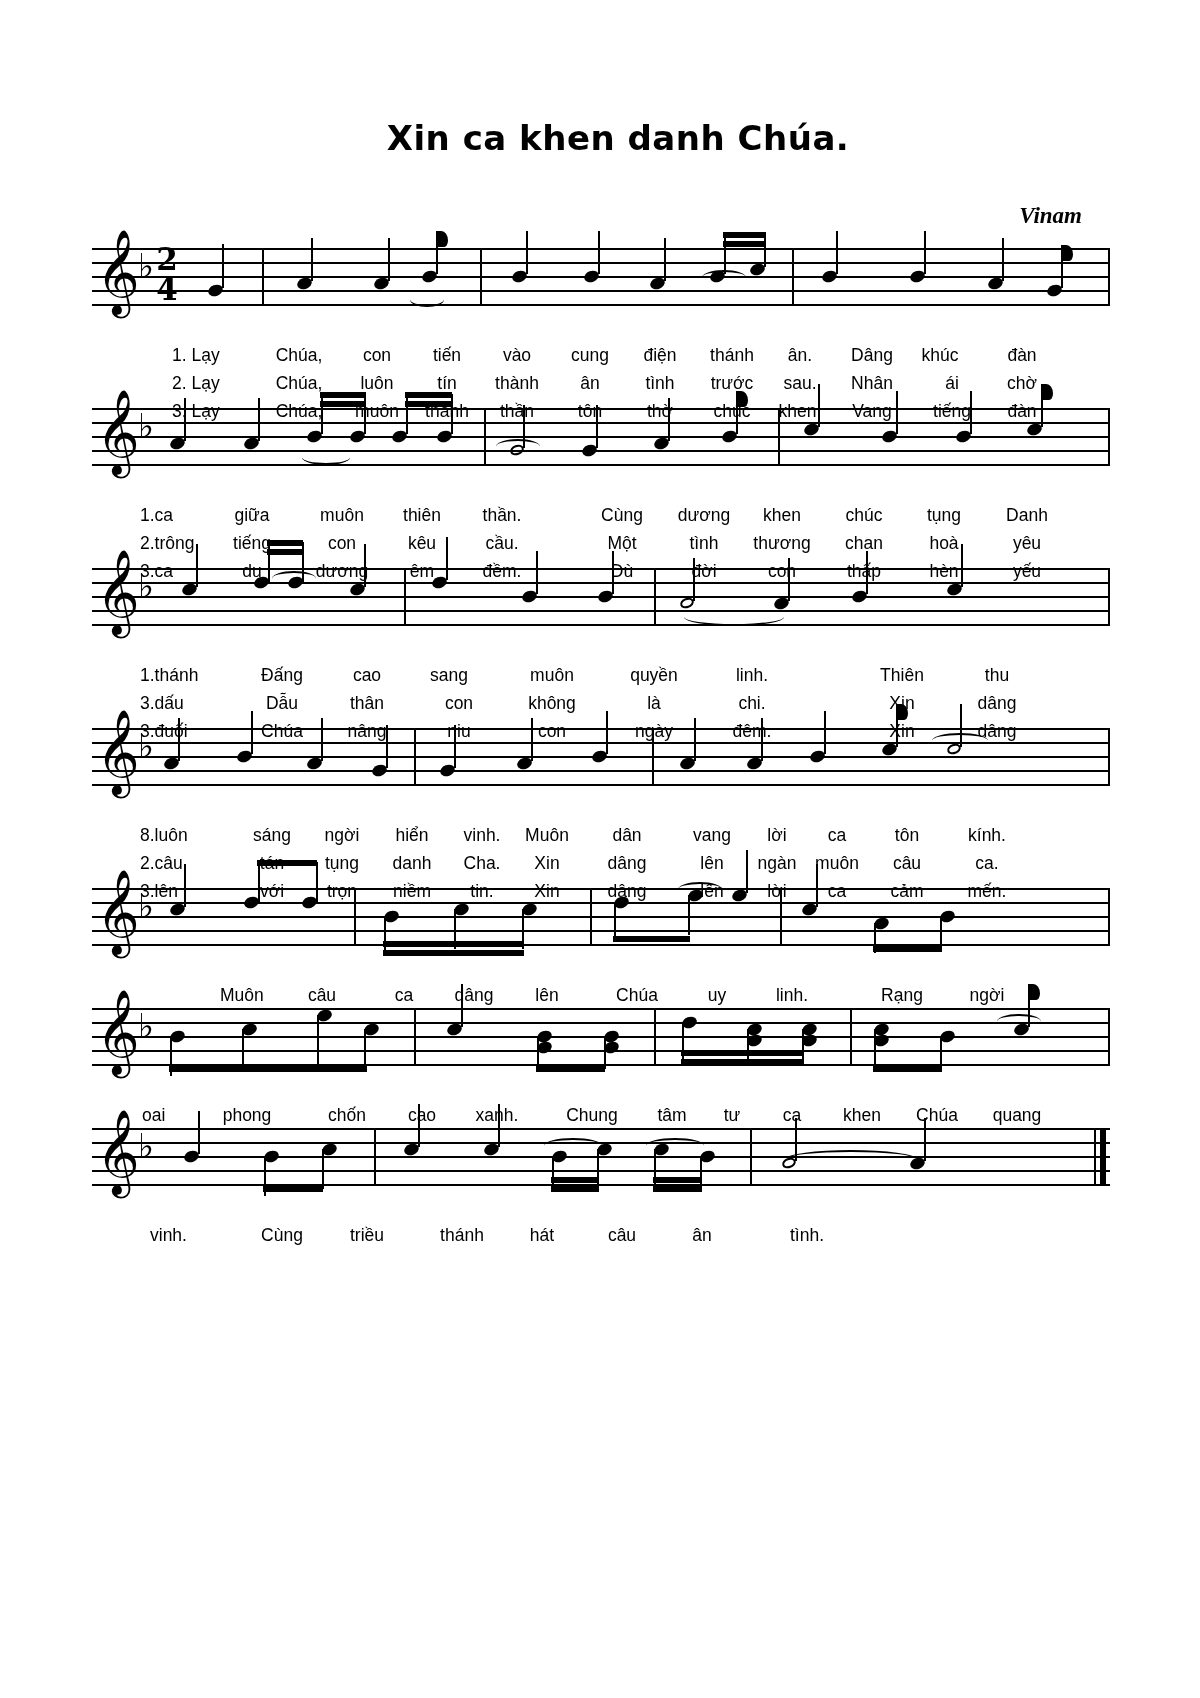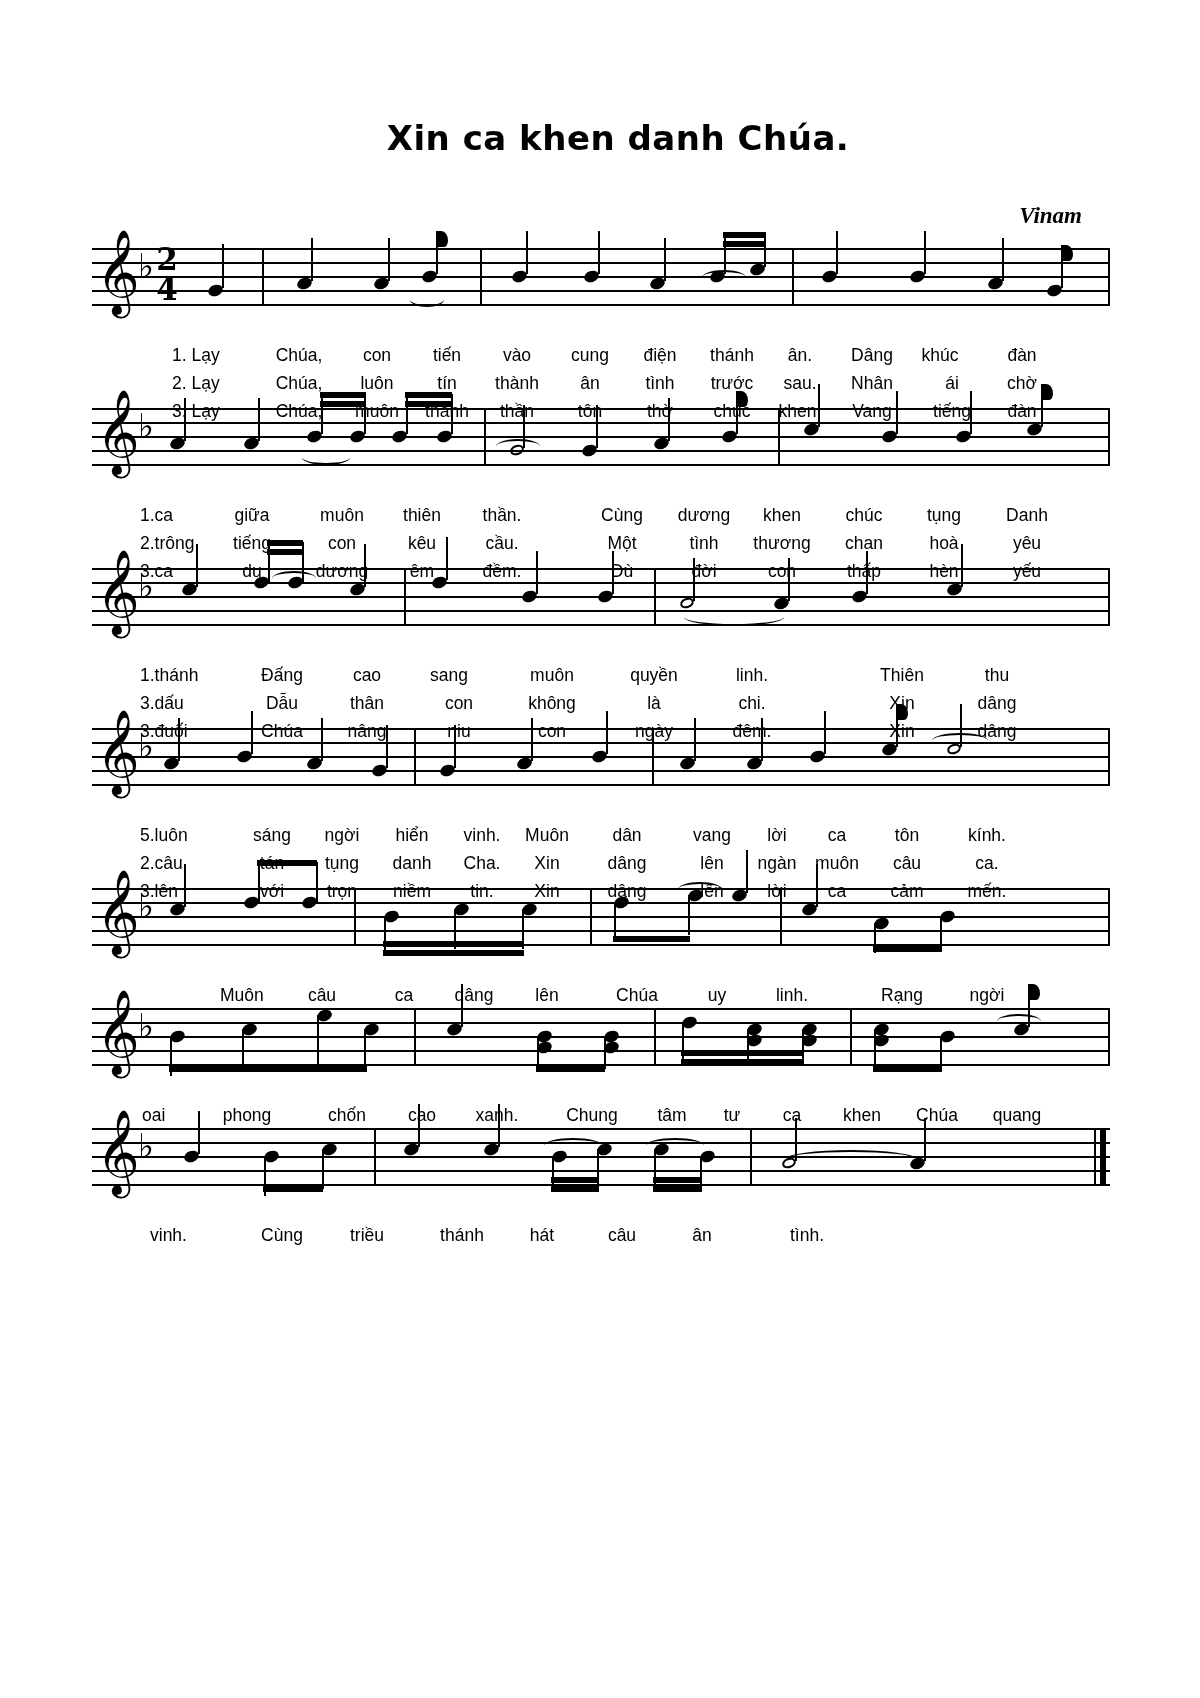--- a/index.html
+++ b/index.html
@@ -469,21 +469,21 @@
         </div>
       <div class="note">
           <div class="head open" style="left:855px;top:16px;"></div>
           <div class="stem" style="left:868px;top:-24px;height:43px;"></div>
         </div>
       <div class="tie" style="left:840px;top:5px;width:56px;"></div>
       <div class="barline" style="left:1016px;"></div>
     </div>
   </div>
   <div class="lyricrow" style="top:825px;">
-    <span class="lead" style="left:48px">5.luôn</span>
+    <span class="lead" style="left:48px">8.luôn</span>
     <span style="left:180px">sáng</span>
     <span style="left:250px">ngời</span>
     <span style="left:320px">hiển</span>
     <span style="left:390px">vinh.</span>
     <span style="left:455px">Muôn</span>
     <span style="left:535px">dân</span>
     <span style="left:620px">vang</span>
     <span style="left:685px">lời</span>
     <span style="left:745px">ca</span>
     <span style="left:815px">tôn</span>

